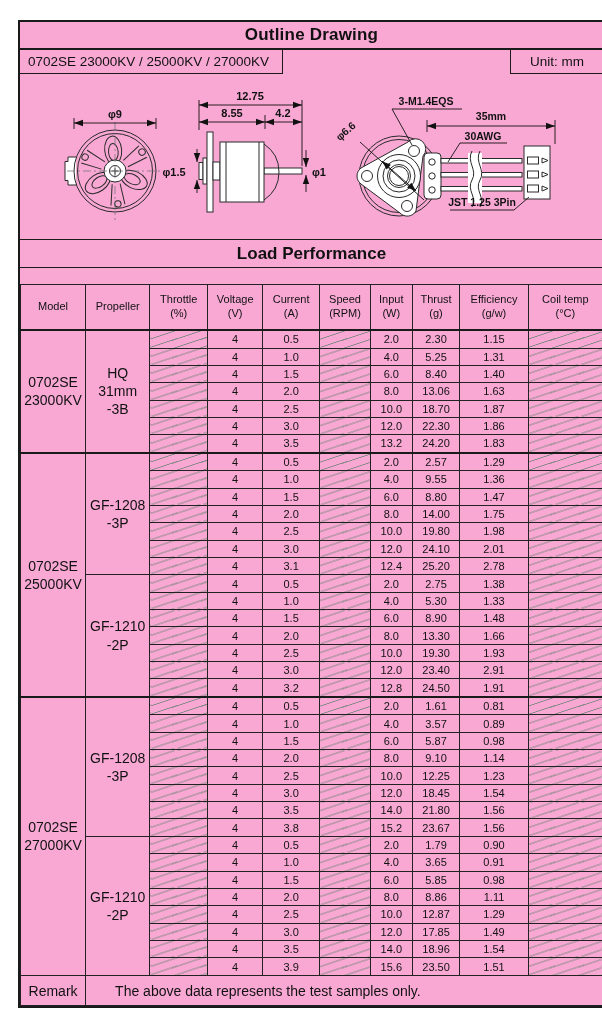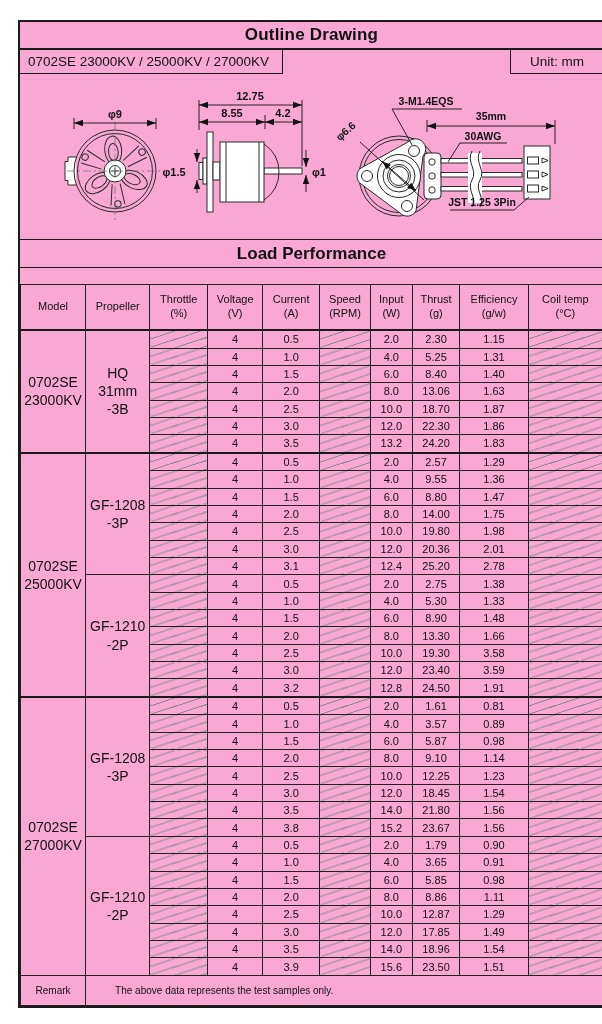--- a/index.html
+++ b/index.html
@@ -11,21 +11,21 @@
   .subtitle-spacer{flex:1;}
   .unit-box{width:93px;box-sizing:border-box;border-left:1.5px solid #1a1a1a;border-bottom:1.5px solid #1a1a1a;display:flex;align-items:center;justify-content:center;font-size:13.5px;font-weight:500;}
   .drawing-area{height:165px;flex:0 0 165px;position:relative;overflow:hidden;}
   .section-row{height:27px;flex:0 0 27px;border-top:1.5px solid #1a1a1a;border-bottom:1.5px solid #1a1a1a;display:flex;align-items:center;justify-content:center;font-size:17px;font-weight:600;}
   table.perf{width:100%;height:746px;border-collapse:collapse;table-layout:fixed;margin-top:16px;}
   .perf th,.perf td{border:1px solid #222;padding:0;text-align:center;font-size:11px;font-weight:400;overflow:hidden;}
   .perf thead th{height:44px;font-weight:500;line-height:1.25;border-bottom:1.5px solid #1a1a1a;}
   .perf .hatch{background-image:repeating-linear-gradient(162deg,transparent 0,transparent 7px,#8a8a8a 7px,#8a8a8a 8px);}
   .perf .model-cell,.perf .prop-cell{font-size:14px;line-height:1.3;font-weight:400;}
   .perf tr.group-start td{border-top:2px solid #1a1a1a;}
-  .perf tr.remark-row td{height:29px;border-top:1.5px solid #1a1a1a;font-size:10px;}
+  .perf tr.remark-row td{height:29px;border-top:1.5px solid #1a1a1a;font-size:14px;}
   .perf td.remark-text{text-align:left;padding-left:29px;}
   .dim{font-size:11px;font-weight:600;fill:#111;}
   .dlabel{font-size:10.5px;font-weight:600;fill:#111;}
   svg .thin{stroke:#111;stroke-width:0.9;fill:none;}
   svg .part{stroke:#2a2a2a;stroke-width:1;fill:none;}
   svg .partw{stroke:#2a2a2a;stroke-width:1;fill:#fff;}
 </style>
 </head>
 <body>
 
@@ -358,21 +358,21 @@
           <td>19.80</td>
           <td>1.98</td>
           <td class="hatch"></td>
         </tr>
         <tr>
           <td class="hatch"></td>
           <td>4</td>
           <td>3.0</td>
           <td class="hatch"></td>
           <td>12.0</td>
-          <td>20.36</td>
+          <td>24.10</td>
           <td>2.01</td>
           <td class="hatch"></td>
         </tr>
         <tr>
           <td class="hatch"></td>
           <td>4</td>
           <td>3.1</td>
           <td class="hatch"></td>
           <td>12.4</td>
           <td>25.20</td>
@@ -423,31 +423,31 @@
           <td>1.66</td>
           <td class="hatch"></td>
         </tr>
         <tr>
           <td class="hatch"></td>
           <td>4</td>
           <td>2.5</td>
           <td class="hatch"></td>
           <td>10.0</td>
           <td>19.30</td>
-          <td>3.58</td>
+          <td>1.93</td>
           <td class="hatch"></td>
         </tr>
         <tr>
           <td class="hatch"></td>
           <td>4</td>
           <td>3.0</td>
           <td class="hatch"></td>
           <td>12.0</td>
           <td>23.40</td>
-          <td>3.59</td>
+          <td>2.91</td>
           <td class="hatch"></td>
         </tr>
         <tr>
           <td class="hatch"></td>
           <td>4</td>
           <td>3.2</td>
           <td class="hatch"></td>
           <td>12.8</td>
           <td>24.50</td>
           <td>1.91</td>

